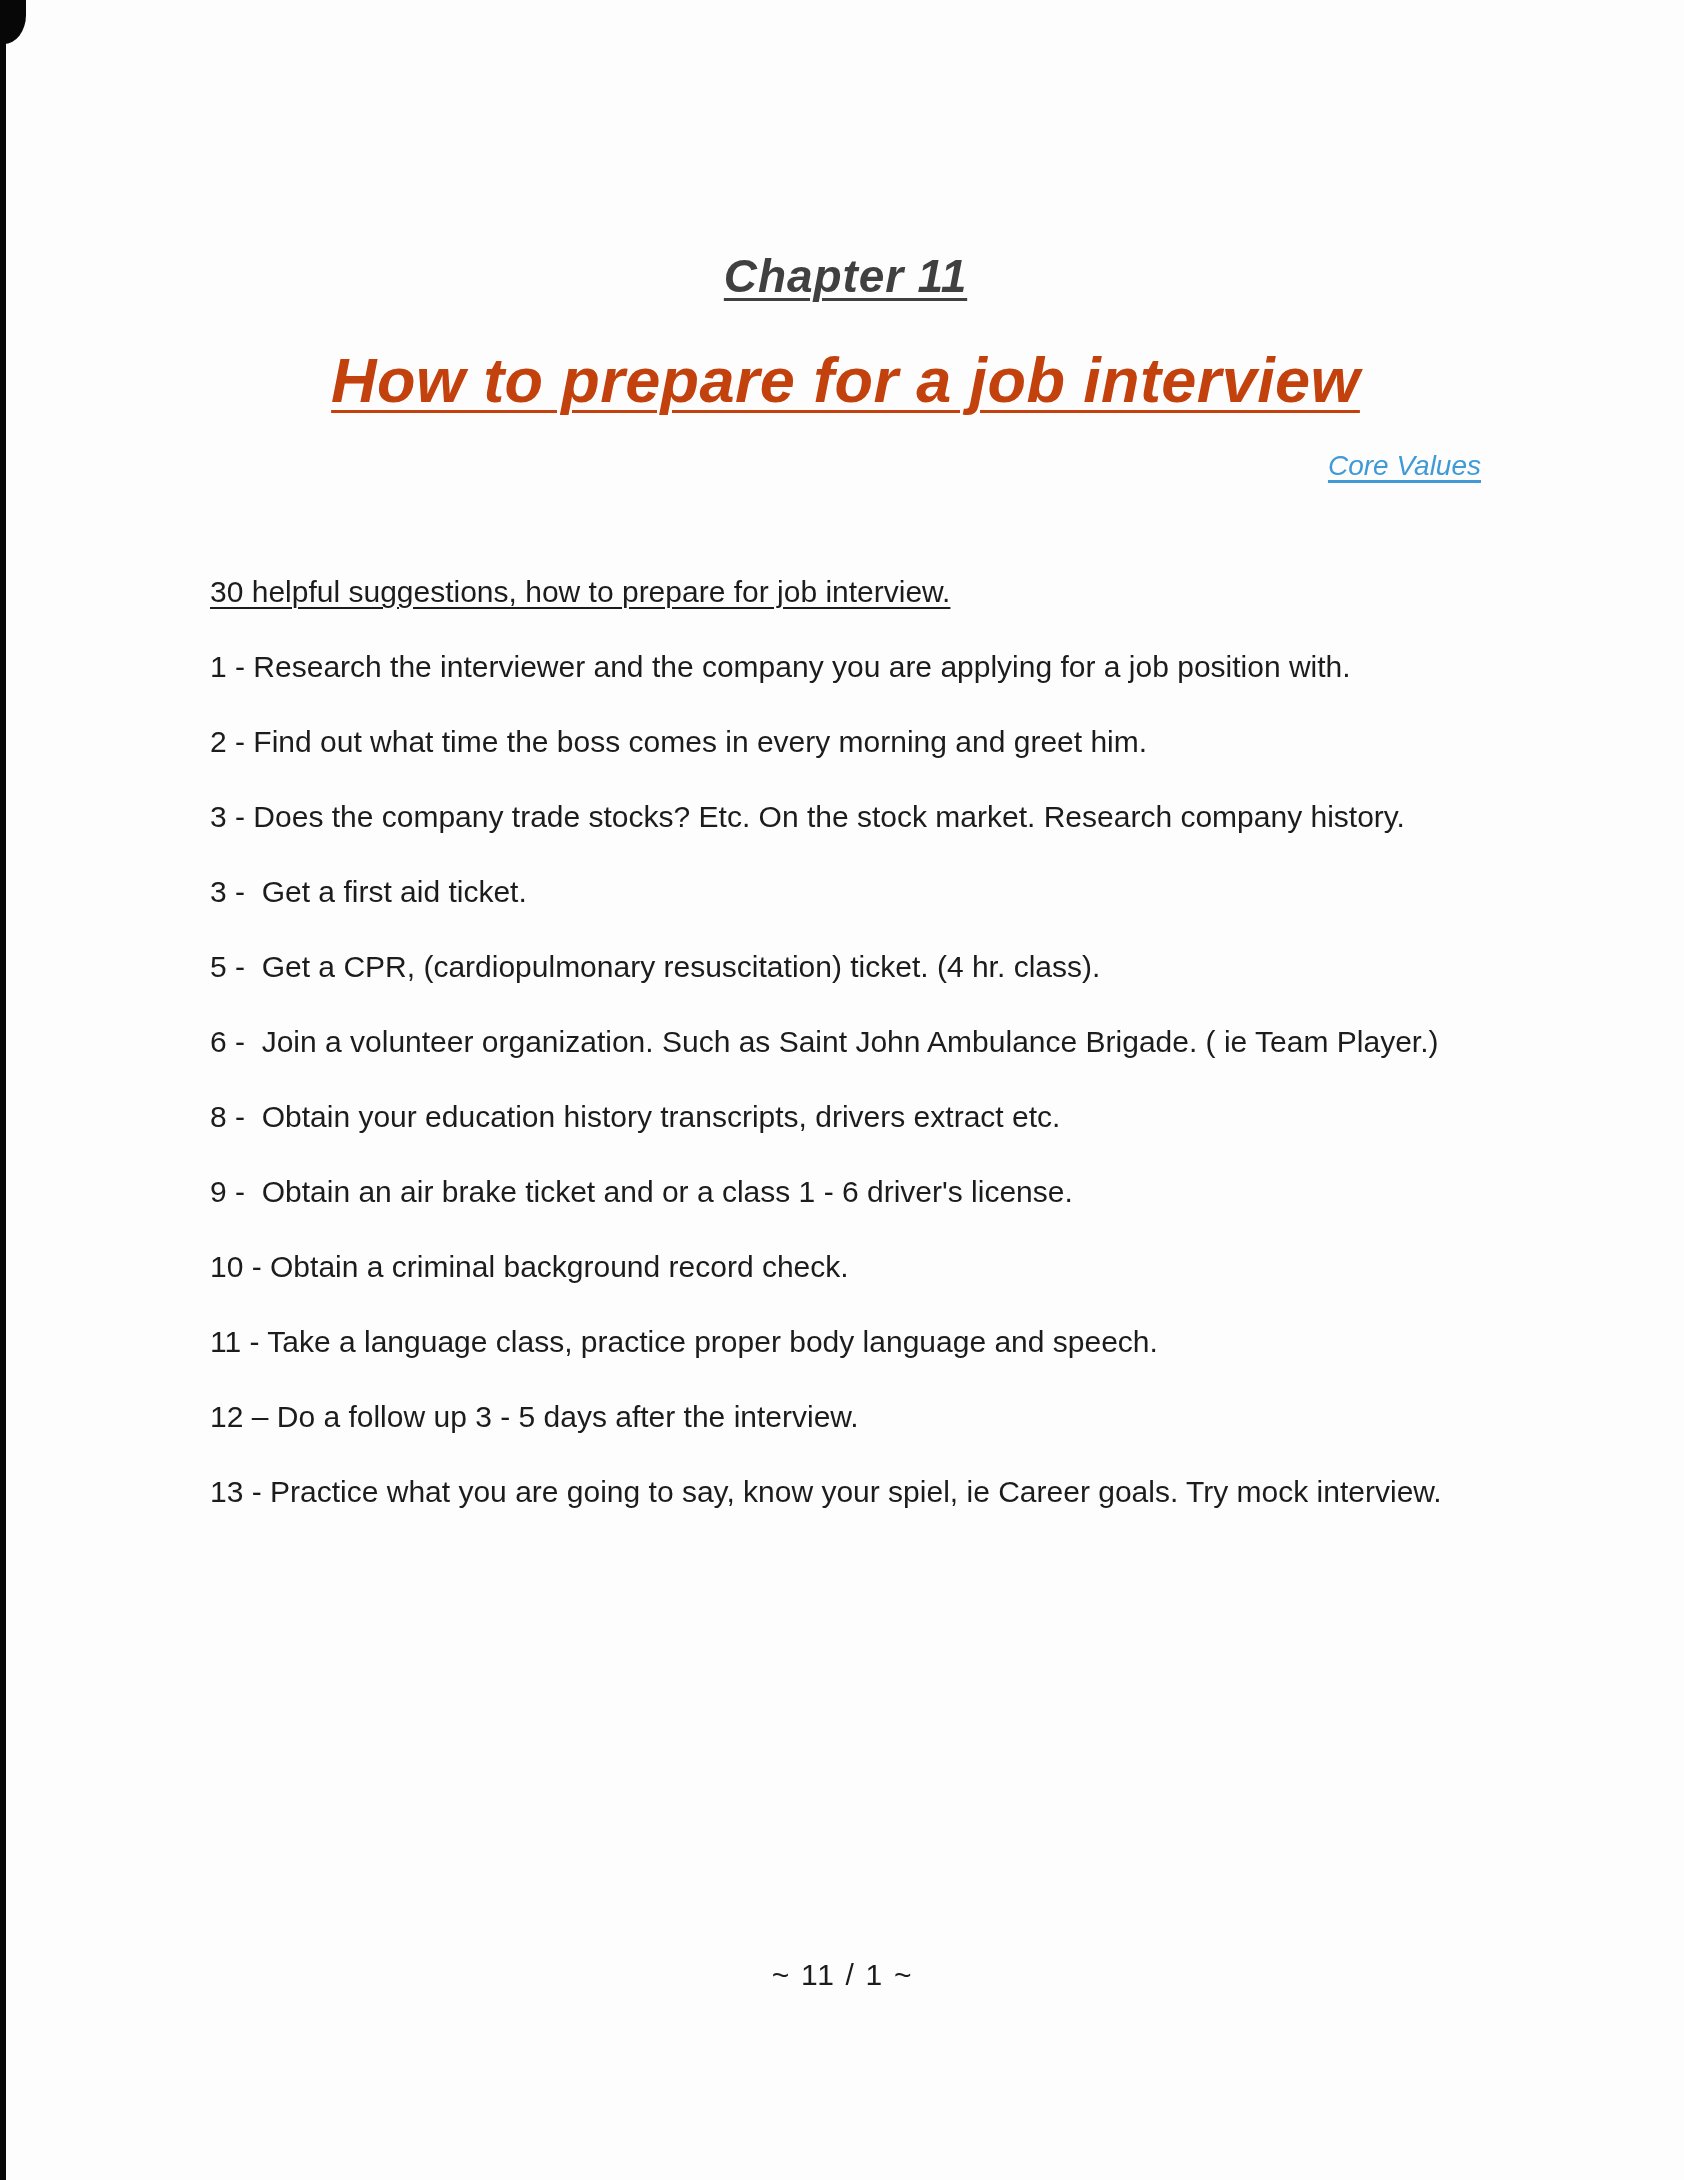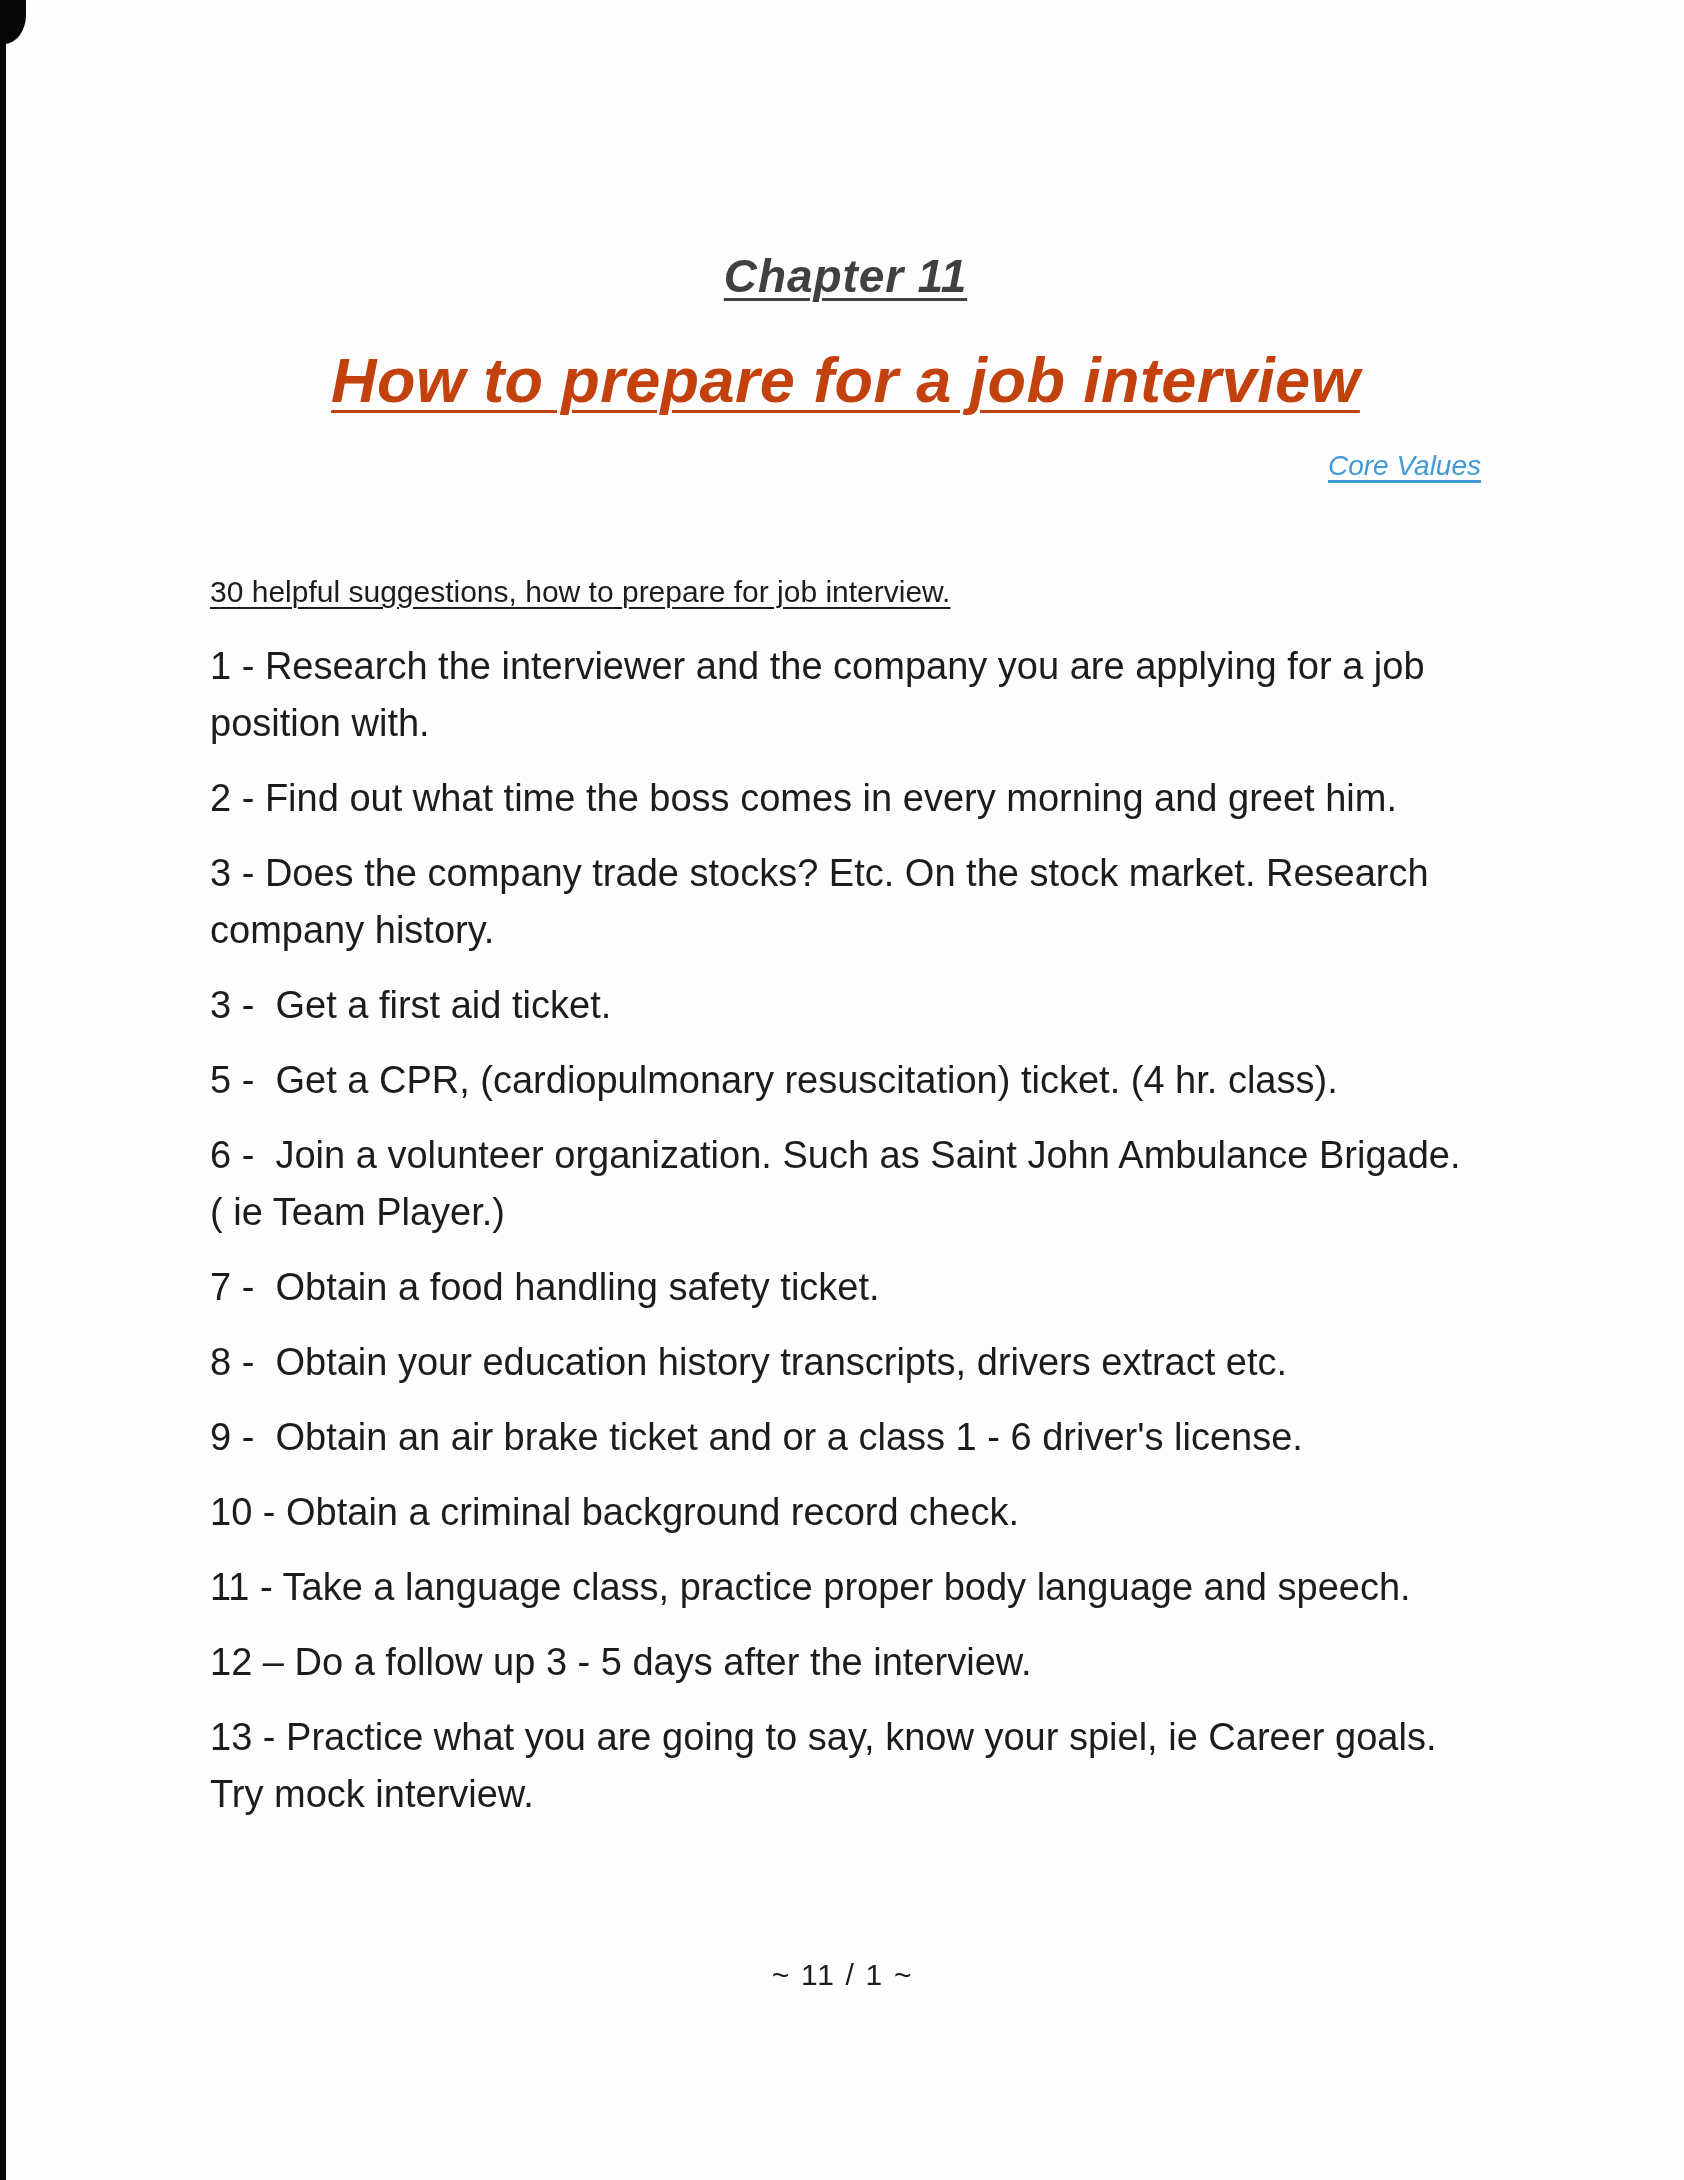--- a/index.html
+++ b/index.html
@@ -72,21 +72,21 @@
     margin: 81px 0 18px 0;
     font-size: 30px;
     line-height: 57px;
     text-decoration: underline;
     text-decoration-thickness: 1.7px;
     text-underline-offset: 5.1px;
     white-space: pre-wrap;
   }
   .item {
     margin: 0 0 18px 0;
-    font-size: 38px;
+    font-size: 30px;
     line-height: 57px;
     white-space: pre-wrap;
   }
   .footer {
     position: absolute;
     left: 0;
     top: 1958px;
     width: 100%;
     text-align: center;
     font-size: 30px;
@@ -106,21 +106,20 @@
     <h3 class="h-subtitle" style="color:#3f9ad6;">Core Values</h3>
 
     <p class="intro">30 helpful suggestions, how to prepare for job interview.</p>
 
     <p class="item">1 - Research the interviewer and the company you are applying for a job position with.</p>
     <p class="item">2 - Find out what time the boss comes in every morning and greet him.</p>
     <p class="item">3 - Does the company trade stocks? Etc. On the stock market. Research company history.</p>
     <p class="item">3 -  Get a first aid ticket.</p>
     <p class="item">5 -  Get a CPR, (cardiopulmonary resuscitation) ticket. (4 hr. class).</p>
     <p class="item">6 -  Join a volunteer organization. Such as Saint John Ambulance Brigade. ( ie Team Player.)</p>
-    <p class="item">7 -  Obtain a food handling safety ticket.</p>
     <p class="item">8 -  Obtain your education history transcripts, drivers extract etc.</p>
     <p class="item">9 -  Obtain an air brake ticket and or a class 1 - 6 driver's license.</p>
     <p class="item">10 - Obtain a criminal background record check.</p>
     <p class="item">11 - Take a language class, practice proper body language and speech.</p>
     <p class="item">12 – Do a follow up 3 - 5 days after the interview.</p>
     <p class="item">13 - Practice what you are going to say, know your spiel, ie Career goals. Try mock interview.</p>
   </div>
 
   <div class="footer">~ 11 / 1 ~</div>
 </div>

